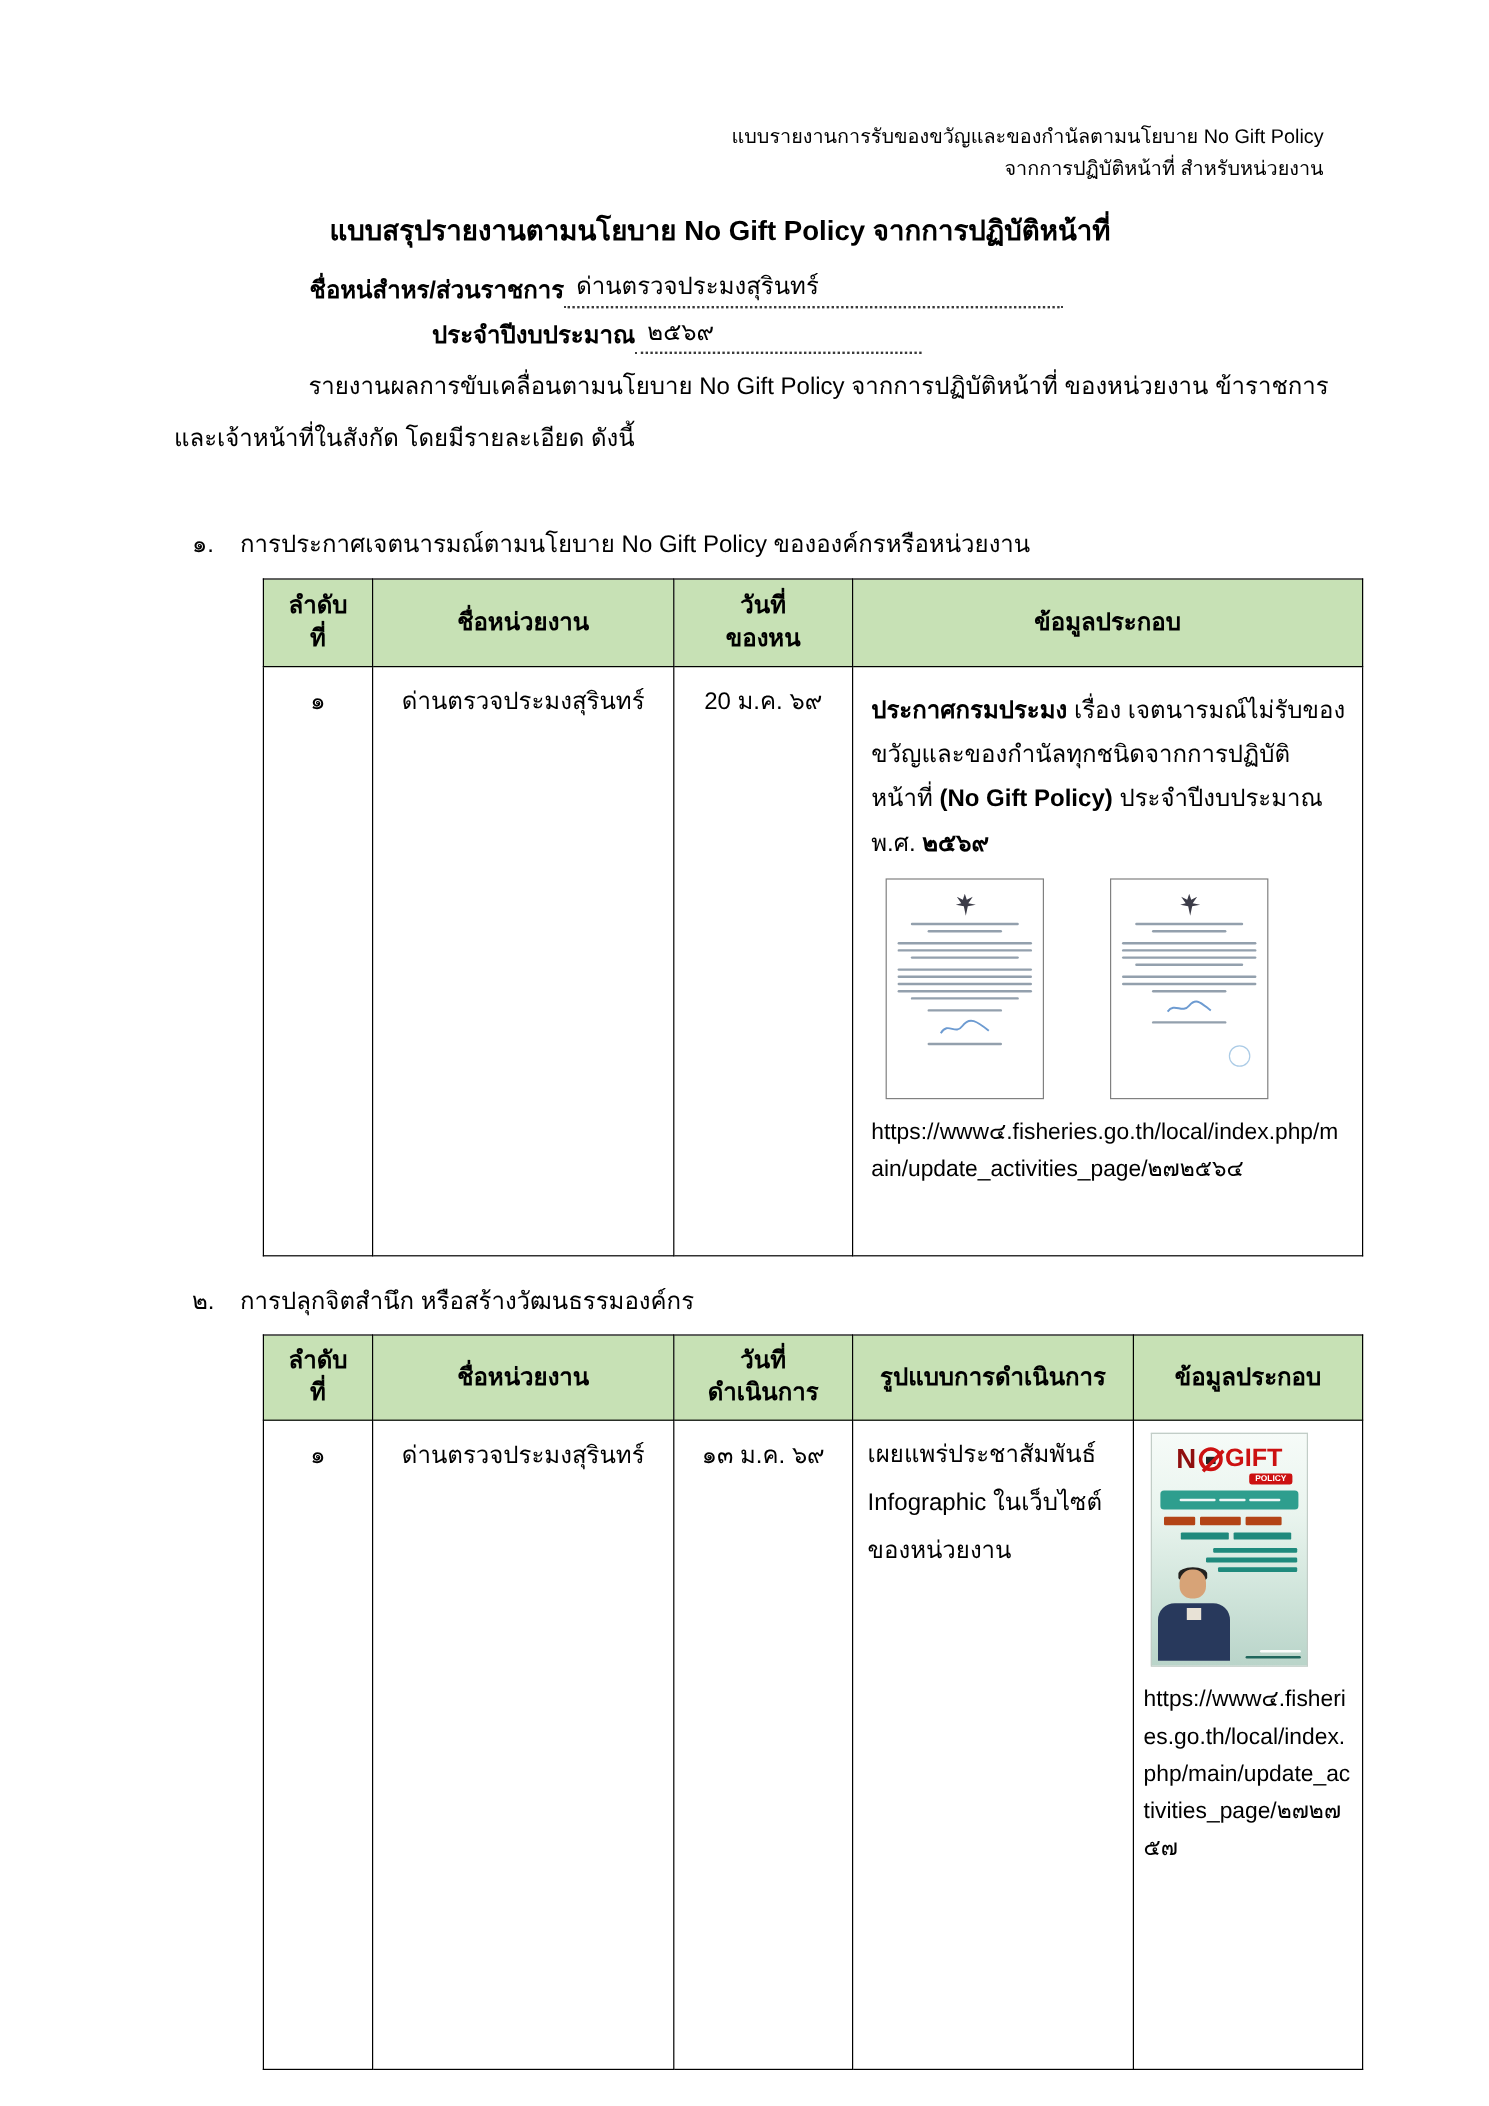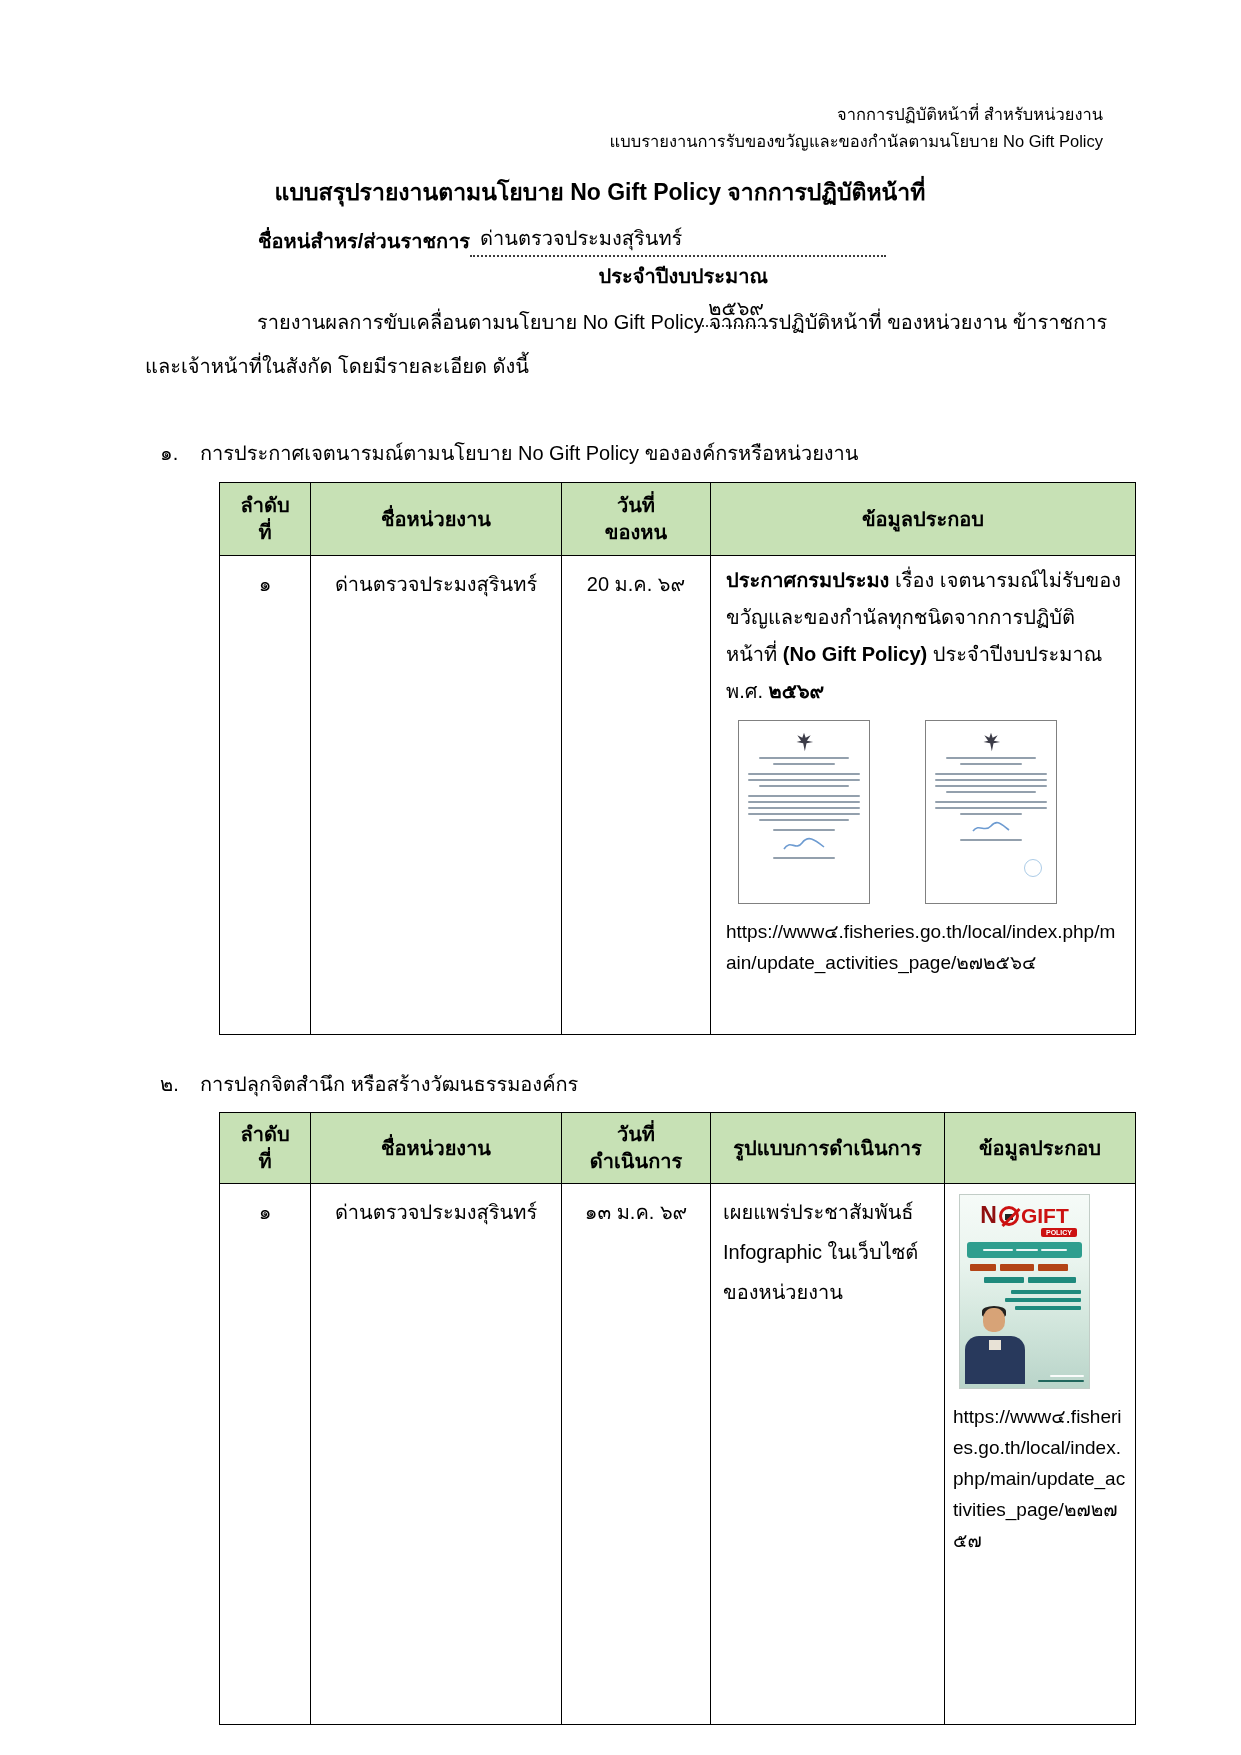--- a/index.html
+++ b/index.html
@@ -10,21 +10,21 @@
   }
   
   .doc-header{position:absolute;top:101px;right:138px;text-align:right;font-size:16.5px;line-height:27px;}
   
   .title{position:absolute;top:174px;left:20px;width:1160px;text-align:center;font-size:23px;font-weight:700;}
   
   .form-line{position:absolute;display:flex;font-size:20px;align-items:flex-end;}
   .form-line .lbl{font-weight:700;white-space:nowrap;}
   .form-line .val{flex:1;border-bottom:2px dotted #3a3a3a;padding:0 4px 1px 10px;white-space:nowrap;}
   .agency-line{top:222px;left:258px;width:628px;}
-  .fiscal-line{top:260px;left:360px;width:408px;flex-direction:column;}
+  .fiscal-line{top:260px;left:360px;width:408px;}
   
   .intro{position:absolute;top:300px;left:145px;width:968px;font-size:20px;line-height:44px;text-indent:112px;}
   
   .sec-head{position:absolute;left:160px;font-size:20px;display:flex;}
   .sec-head .num{width:40px;}
   .s1{top:437px;}
   .s2{top:1068px;}
   
   table.rpt{position:absolute;left:219px;border-collapse:collapse;table-layout:fixed;width:916px;}
   .t1{top:482px;}
@@ -32,21 +32,21 @@
   table.rpt th{
     background:#c7e1b5;border:1.5px solid #000;font-size:20px;font-weight:700;
     text-align:center;vertical-align:middle;line-height:27px;padding:4px 2px;
   }
   .t1 th{height:64px;}
   .t2 th{height:62px;}
   table.rpt td{border:1.5px solid #000;vertical-align:top;font-size:20px;}
   td.cc{text-align:center;padding-top:12px;}
   .t1 td{height:462px;}
   .t2 td{height:524px;}
-  td.detail{padding:6px 14px 10px 15px;line-height:37px;font-size:20px;overflow-wrap:anywhere;}
+  td.detail{padding:18px 14px 10px 15px;line-height:37px;font-size:20px;overflow-wrap:anywhere;}
   td.method{padding:8px 12px;line-height:40px;font-size:20px;overflow-wrap:anywhere;}
   td.evid{padding:8px 8px;overflow-wrap:anywhere;}
   .url-text{margin-top:12px;font-size:19px;line-height:31px;word-break:break-all;}
   
   .thumbs{display:flex;gap:55px;margin:10px 0 0 12px;}
   .doc-thumb{
     width:132px;height:184px;background:#fff;border:1px solid #808080;
     box-sizing:border-box;padding:8px 9px;position:relative;
   }
   .emblem{display:block;margin:2px auto 4px;width:20px;height:22px;fill:#3c3c48;}
@@ -85,22 +85,22 @@
   .p-sign{position:absolute;right:5px;bottom:6px;display:flex;flex-direction:column;align-items:flex-end;gap:3px;}
   .p-sign .wb{width:34px;}
   .p-sign .wb2{width:46px;height:2px;background:#20665c;border-radius:1px;}
 </style>
 </head>
 <body>
 
 <div class="page">
 
   <div class="doc-header">
+    <div>แบบรายงานการรับของขวัญและของกำนัลตามนโยบาย No Gift Policy</div>
     <div>จากการปฏิบัติหน้าที่ สำหรับหน่วยงาน</div>
-    <div>แบบรายงานการรับของขวัญและของกำนัลตามนโยบาย No Gift Policy</div>
   </div>
 
   <div class="title">แบบสรุปรายงานตามนโยบาย No Gift Policy จากการปฏิบัติหน้าที่</div>
 
   <div class="form-line agency-line">
     <span class="lbl">ชื่อหน่สำหร/ส่วนราชการ</span>
     <span class="val">ด่านตรวจประมงสุรินทร์</span>
   </div>
 
   <div class="form-line fiscal-line">

